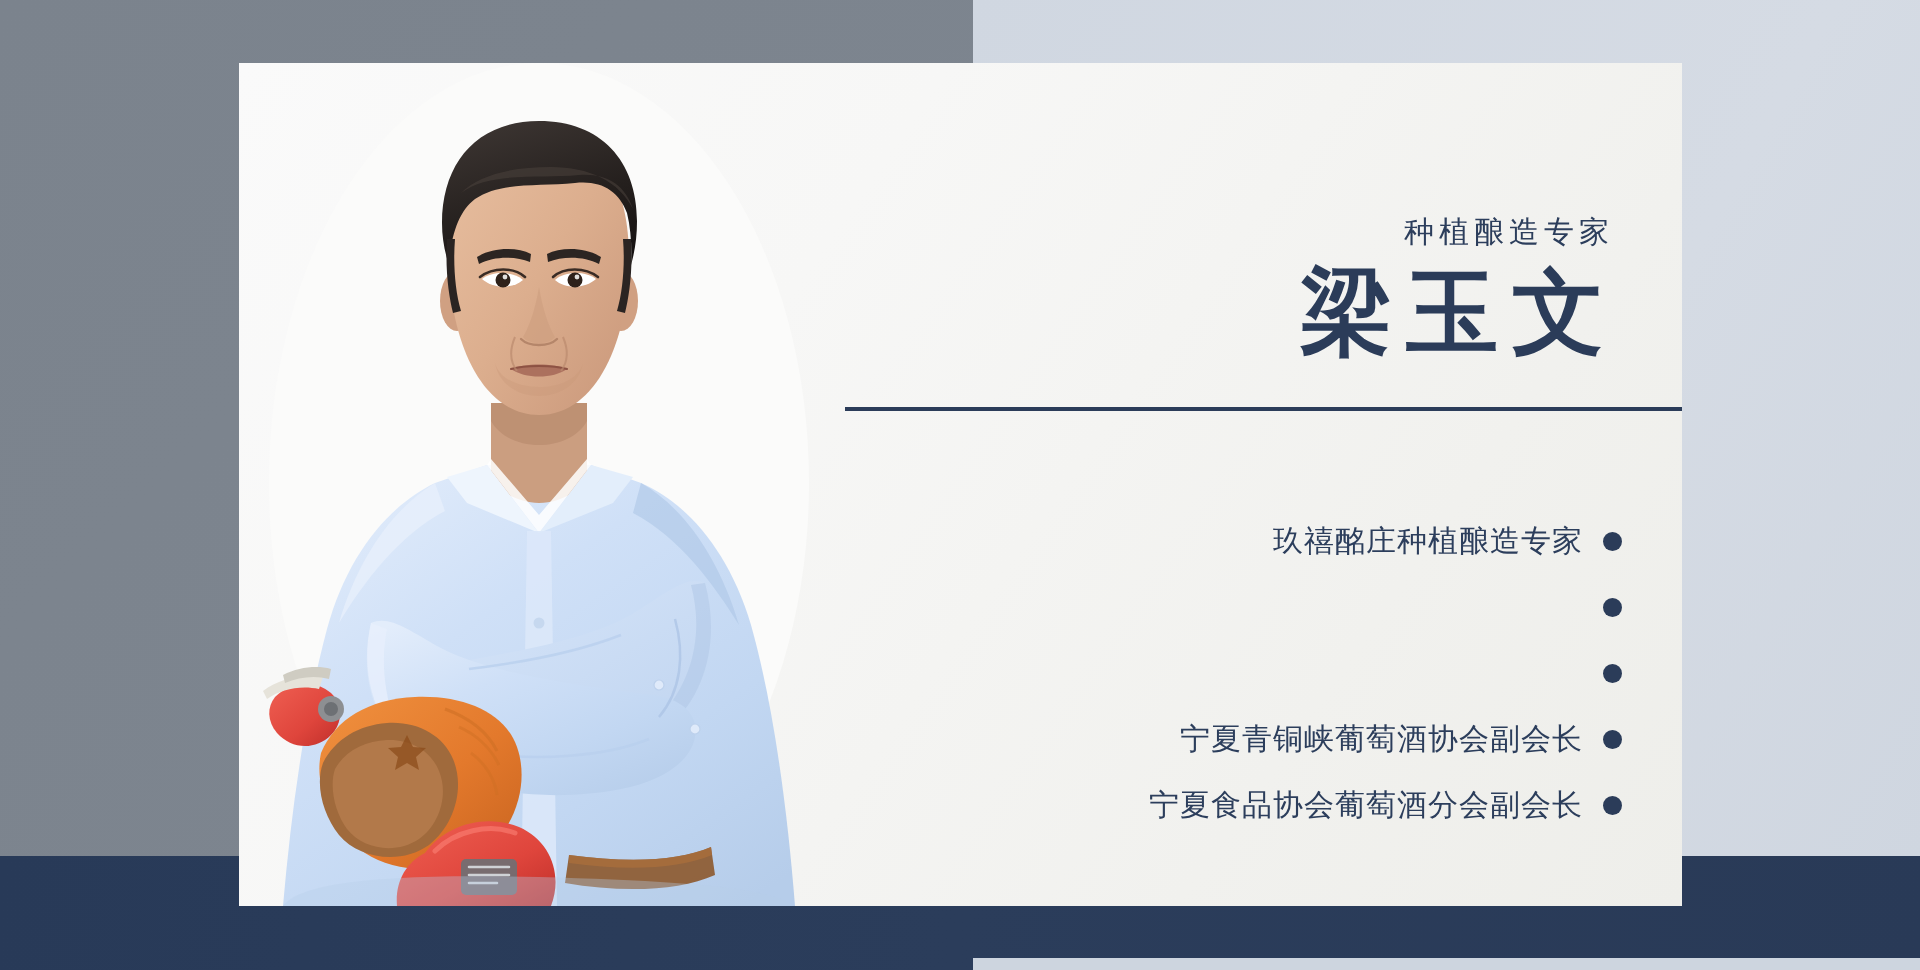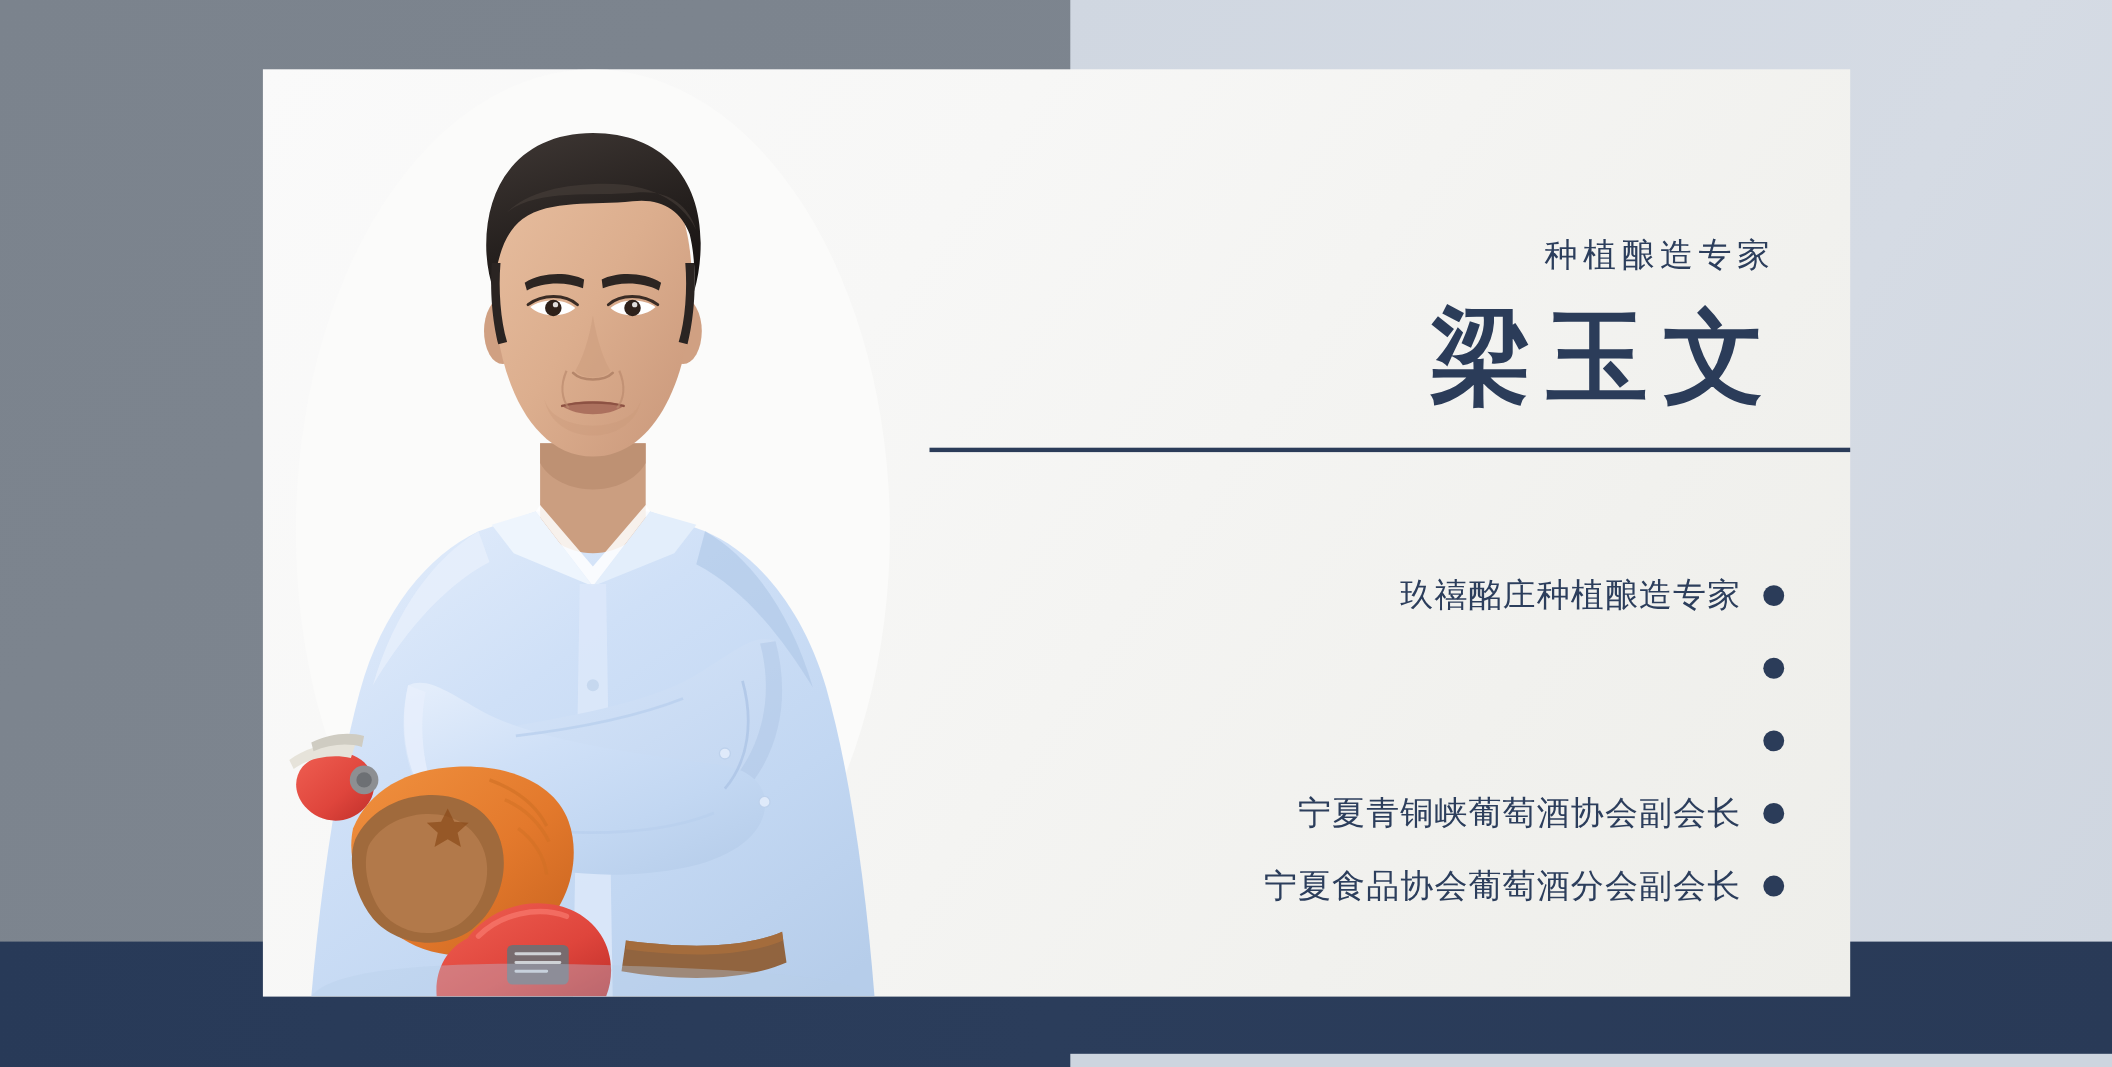--- a/index.html
+++ b/index.html
@@ -42,21 +42,21 @@
   
   #text-block {
     position:absolute; left:700px; top:0; width:743px; height:843px;margin-top:21px;
   }
   #subtitle {
     position:absolute; right:68px; top:128px;
     font-size:30px; letter-spacing:5px; color:#2c3e5c;
     white-space:nowrap; font-weight:500;
   }
   #name {
-    position:absolute; right:64px; top:192px;
+    position:absolute; right:64px; top:180px;
     font-family:"Liberation Serif","DejaVu Serif",serif;
     font-size:92px; line-height:1.08; letter-spacing:14px;
     color:#2b3c59; font-weight:700; white-space:nowrap;
   }
   #divider-wrap {
     position:absolute; left:-94px; top:318px; width:910px; height:14px;
   }
   #divider-line {
     position:absolute; left:0; top:5px; width:896px; height:4px;
     background:#2b3c59;

